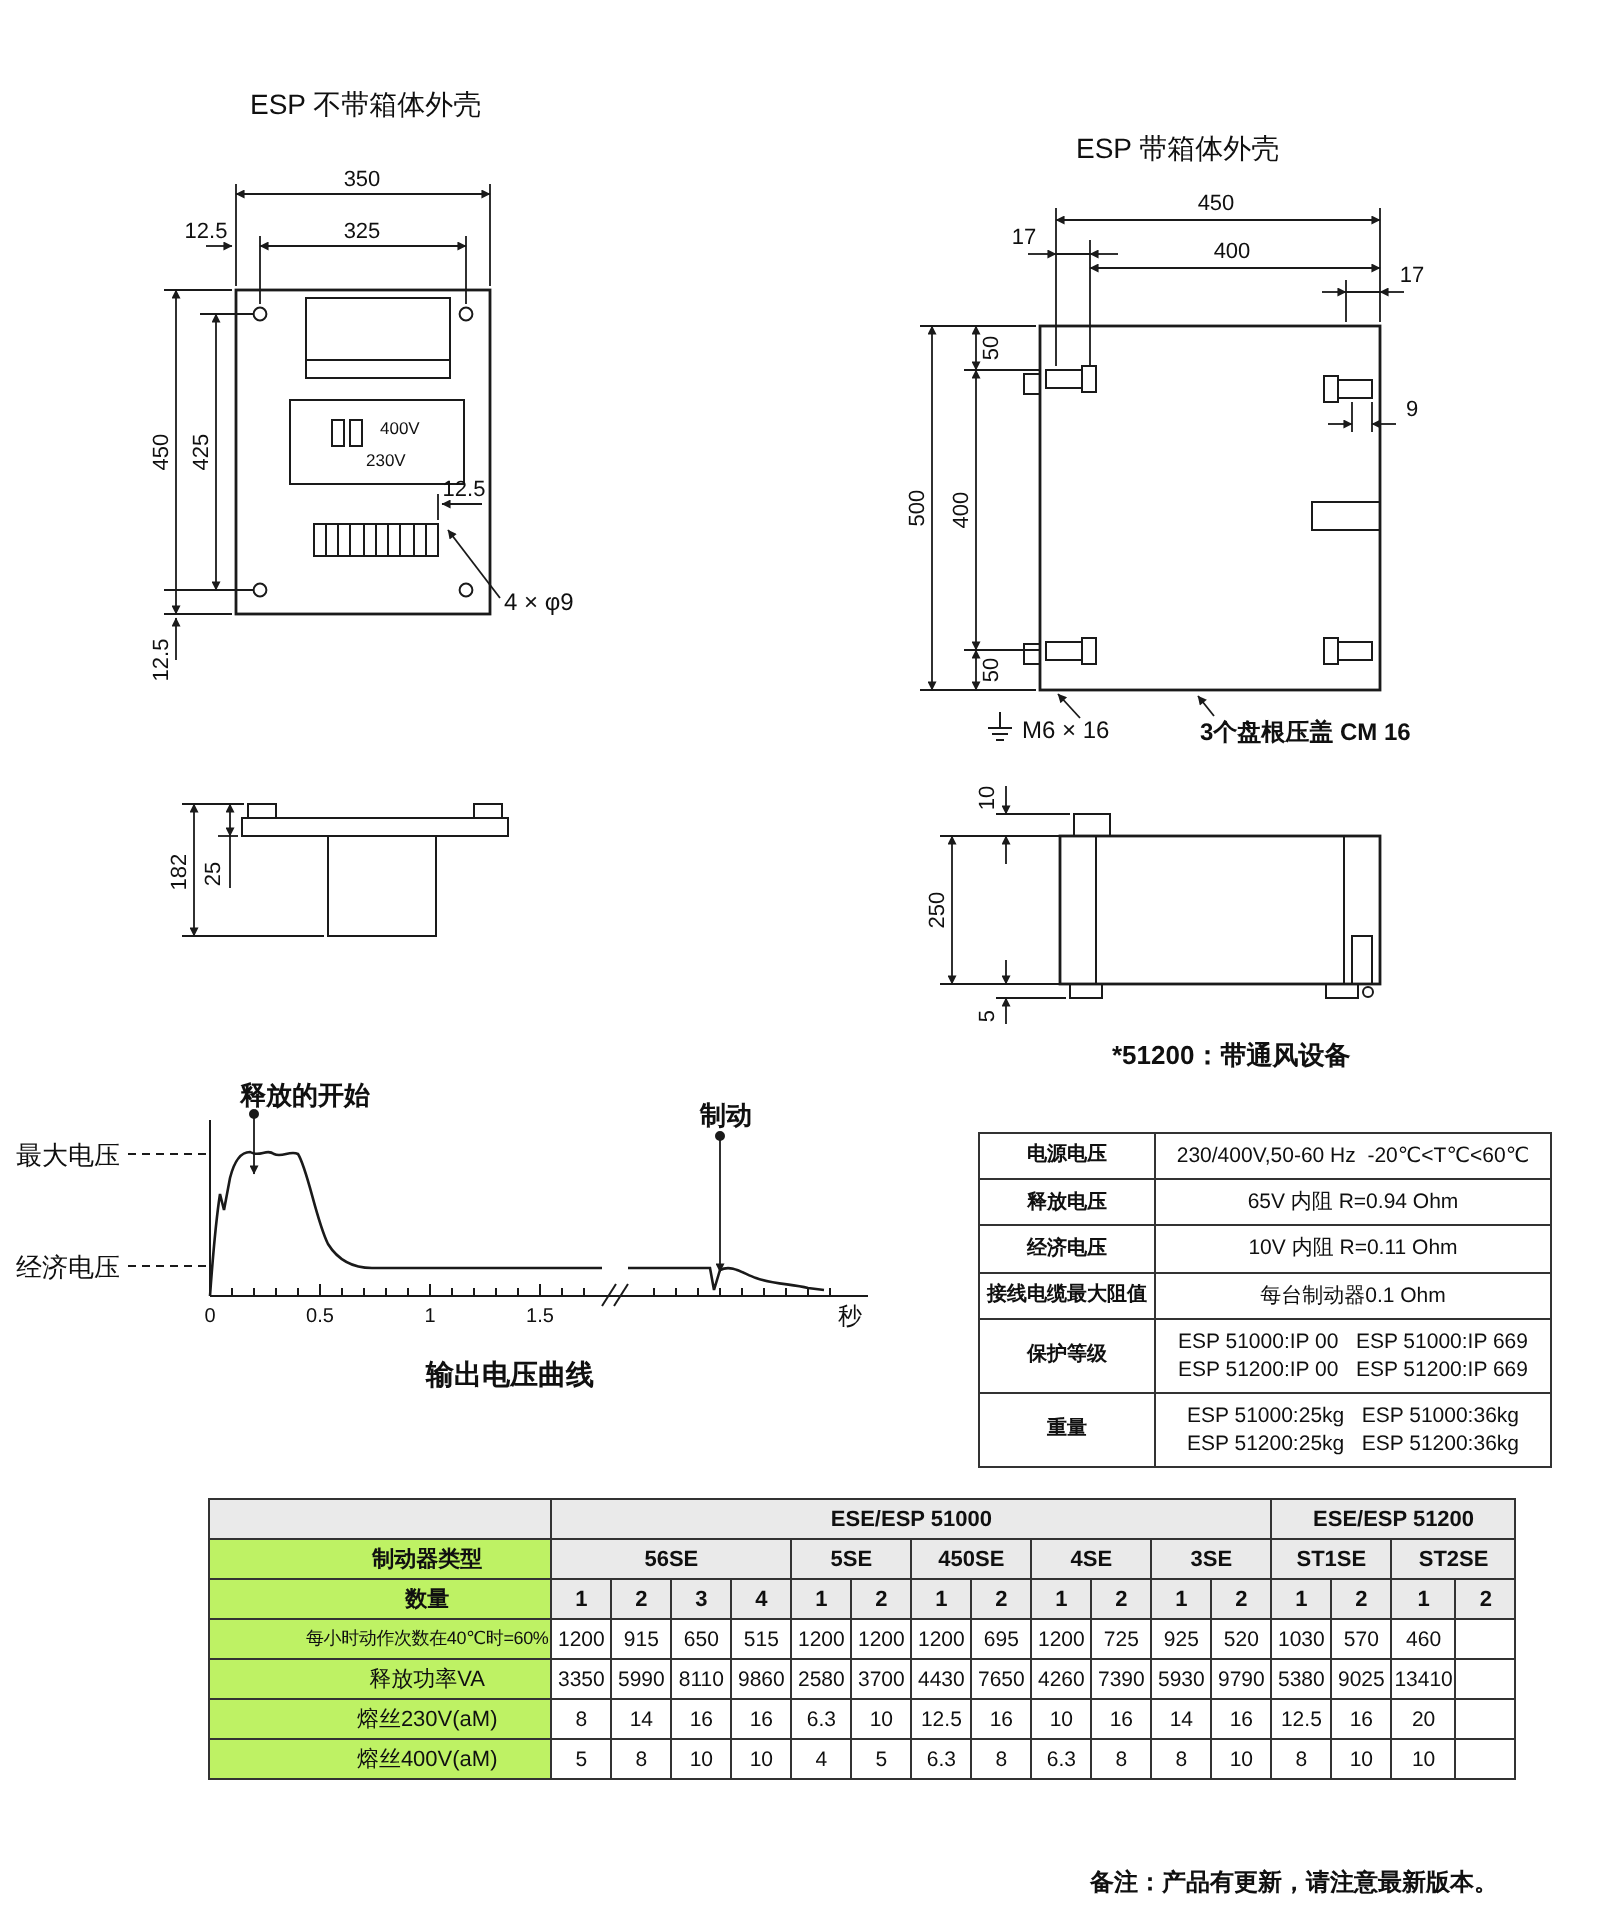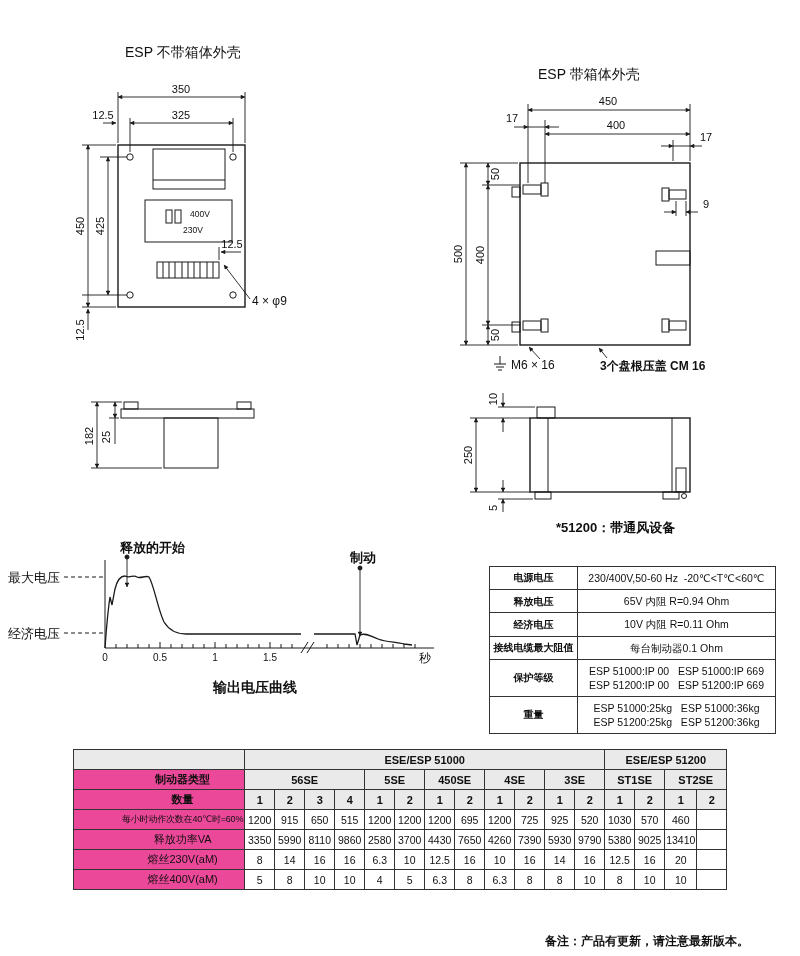--- a/index.html
+++ b/index.html
@@ -26,25 +26,25 @@
   .art text.t14 { font-size:14px; }
   .art text.bold{ font-weight:bold; }
   .art text.mid { text-anchor:middle; }
 
   table.spec { position:absolute; left:489px; top:566px; width:287px; border-collapse:collapse; table-layout:fixed; }
   table.spec td { border:1px solid #333; text-align:center; vertical-align:middle; padding:4px 3px; line-height:1.35; }
   table.spec td.spec-label { width:88px; font-size:10px; font-weight:bold; }
   table.spec td.spec-value { font-size:10.5px; }
   table.spec td.spec-value div { white-space:pre; }
 
-  table.main { position:absolute; left:73px; top:749px; border-collapse:collapse; table-layout:fixed;border-radius:23px; }
+  table.main { position:absolute; left:104px; top:749px; border-collapse:collapse; table-layout:fixed;border-radius:23px; }
   table.main td { border:1px solid #333; font-size:10.5px; text-align:center; vertical-align:middle;
                   height:20px; padding:0 1px; white-space:nowrap; overflow:hidden; }
   table.main td.hd { background:#eaeaea; font-weight:bold; font-size:11px; }
-  table.main td.label-col { background:#ec4899; font-size:11px;padding-left:48px; }
+  table.main td.label-col { background:#bef264; font-size:11px;padding-left:48px; }
   table.main td.small-label { font-size:9px; letter-spacing:-0.2px; }
 </style>
 </head>
 <body>
 
 <div class="page">
 
 
   <svg class="art" width="800" height="956" viewBox="0 0 800 956">
     <defs>

